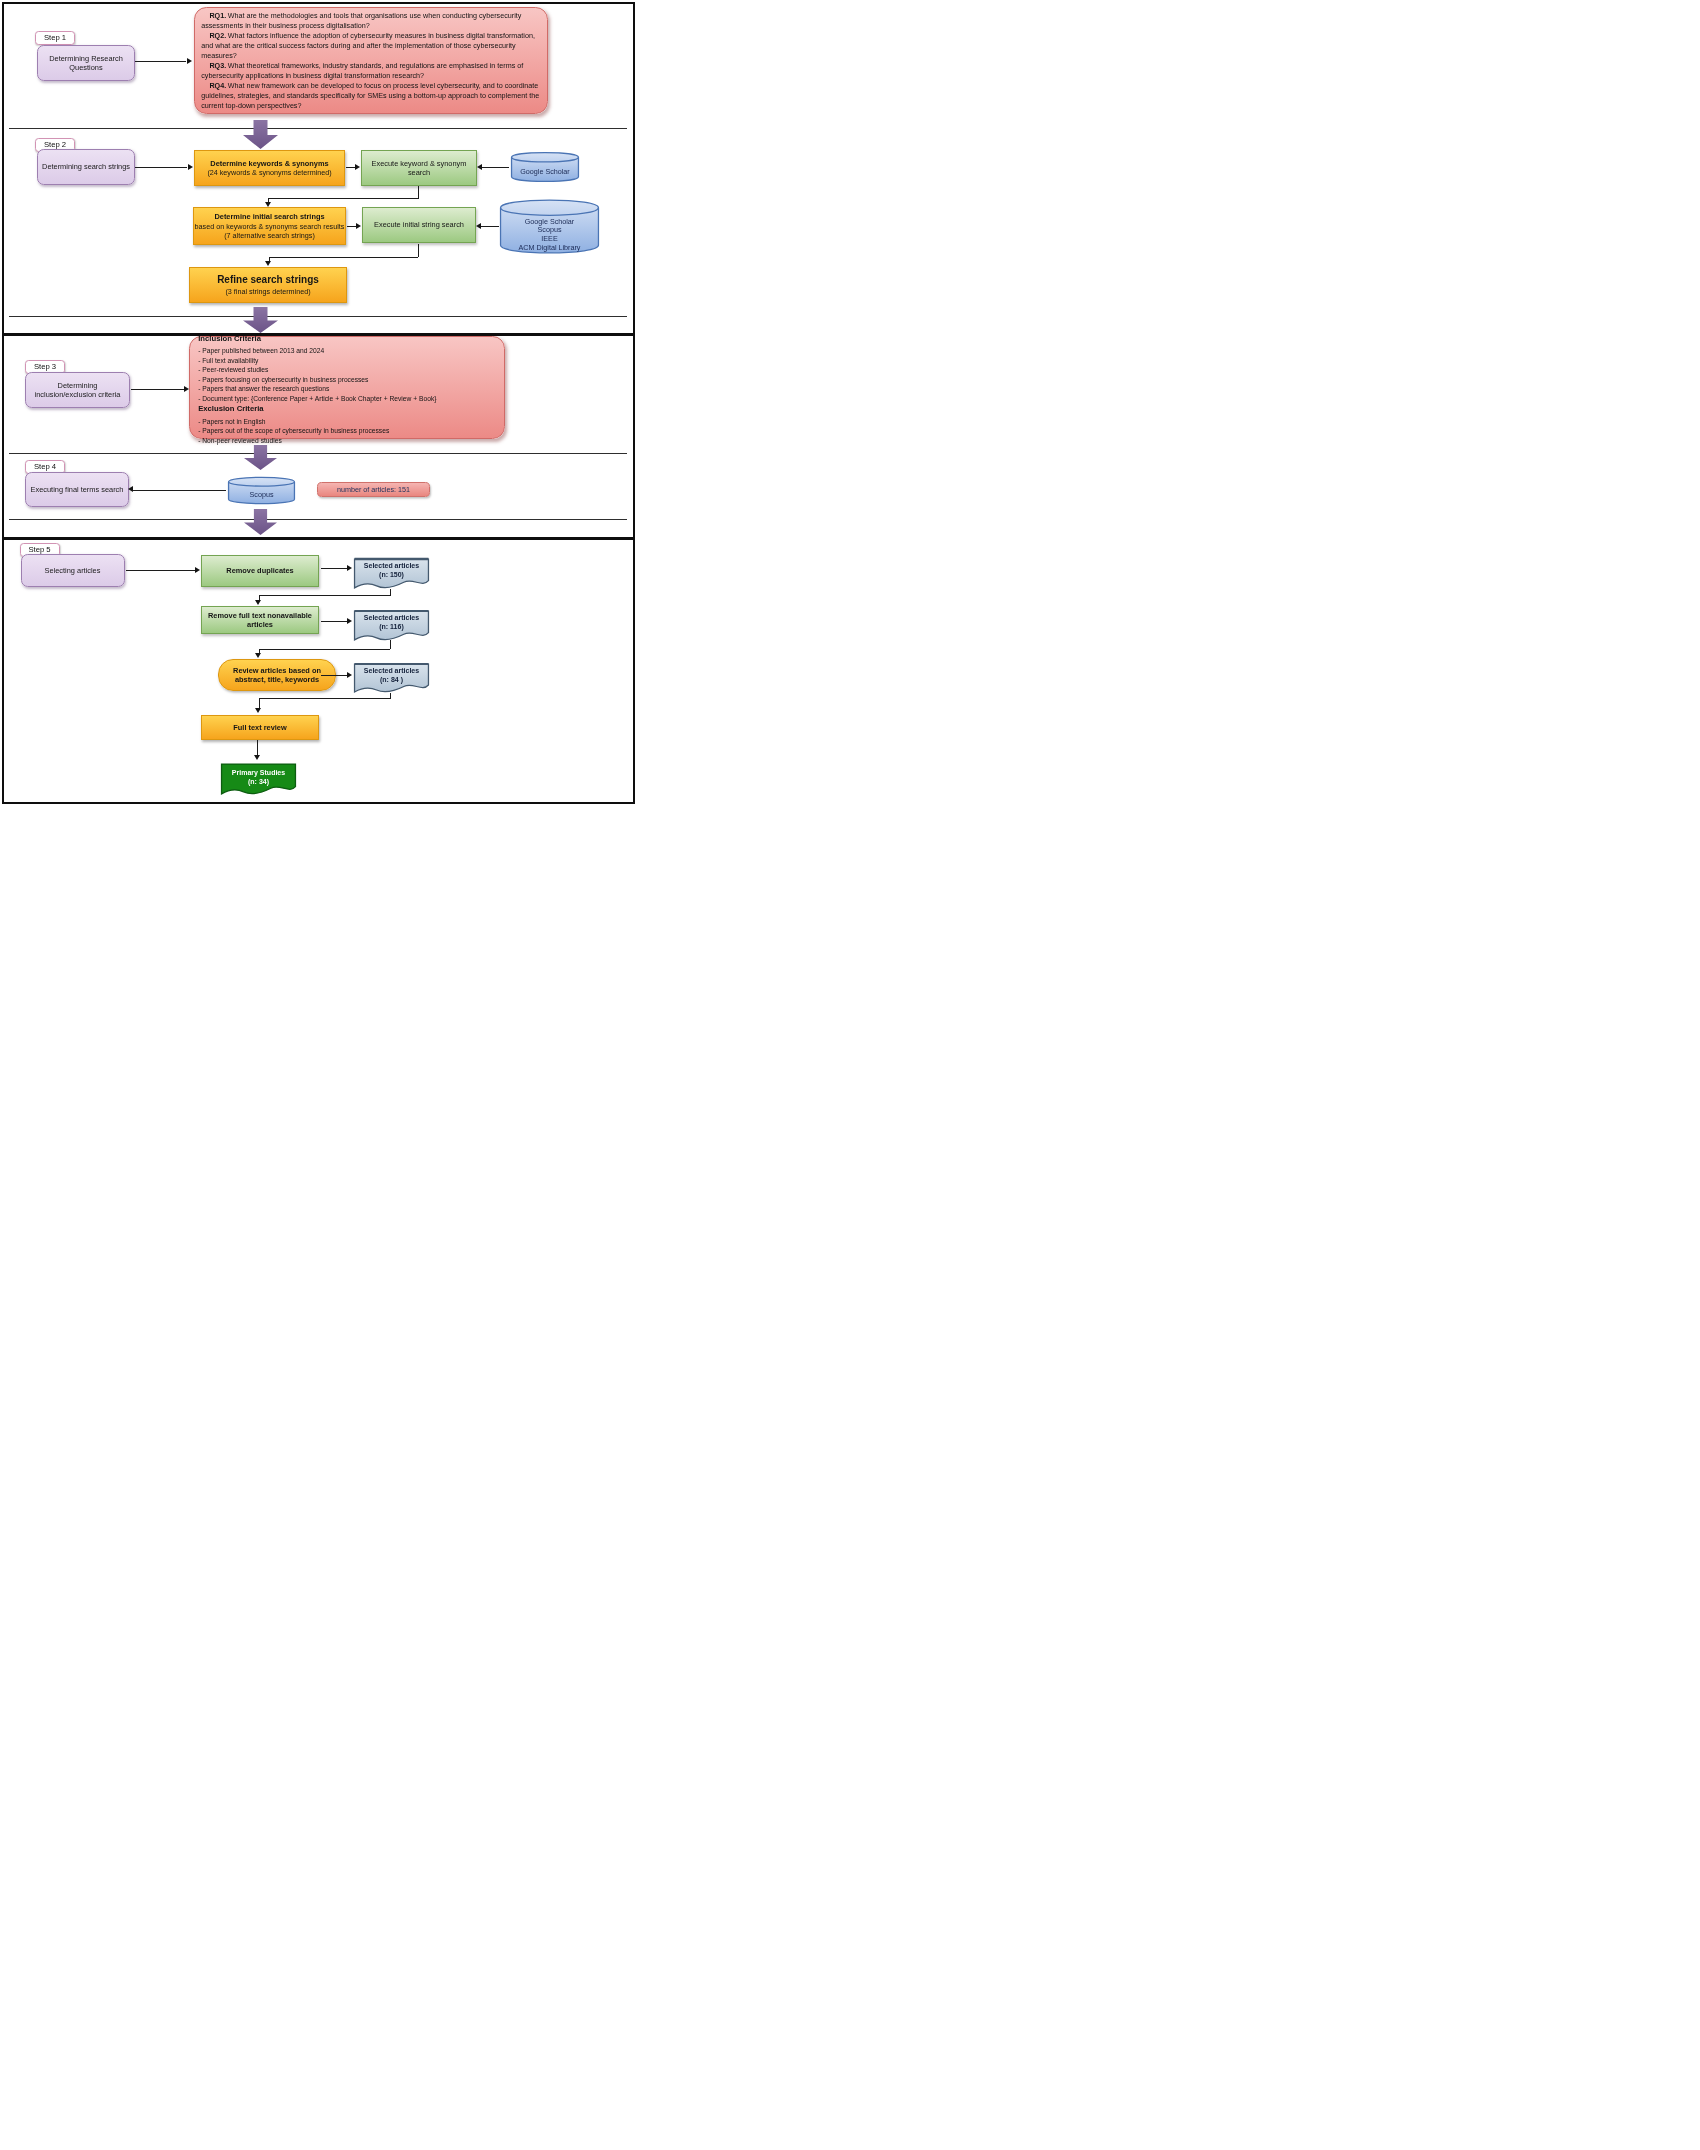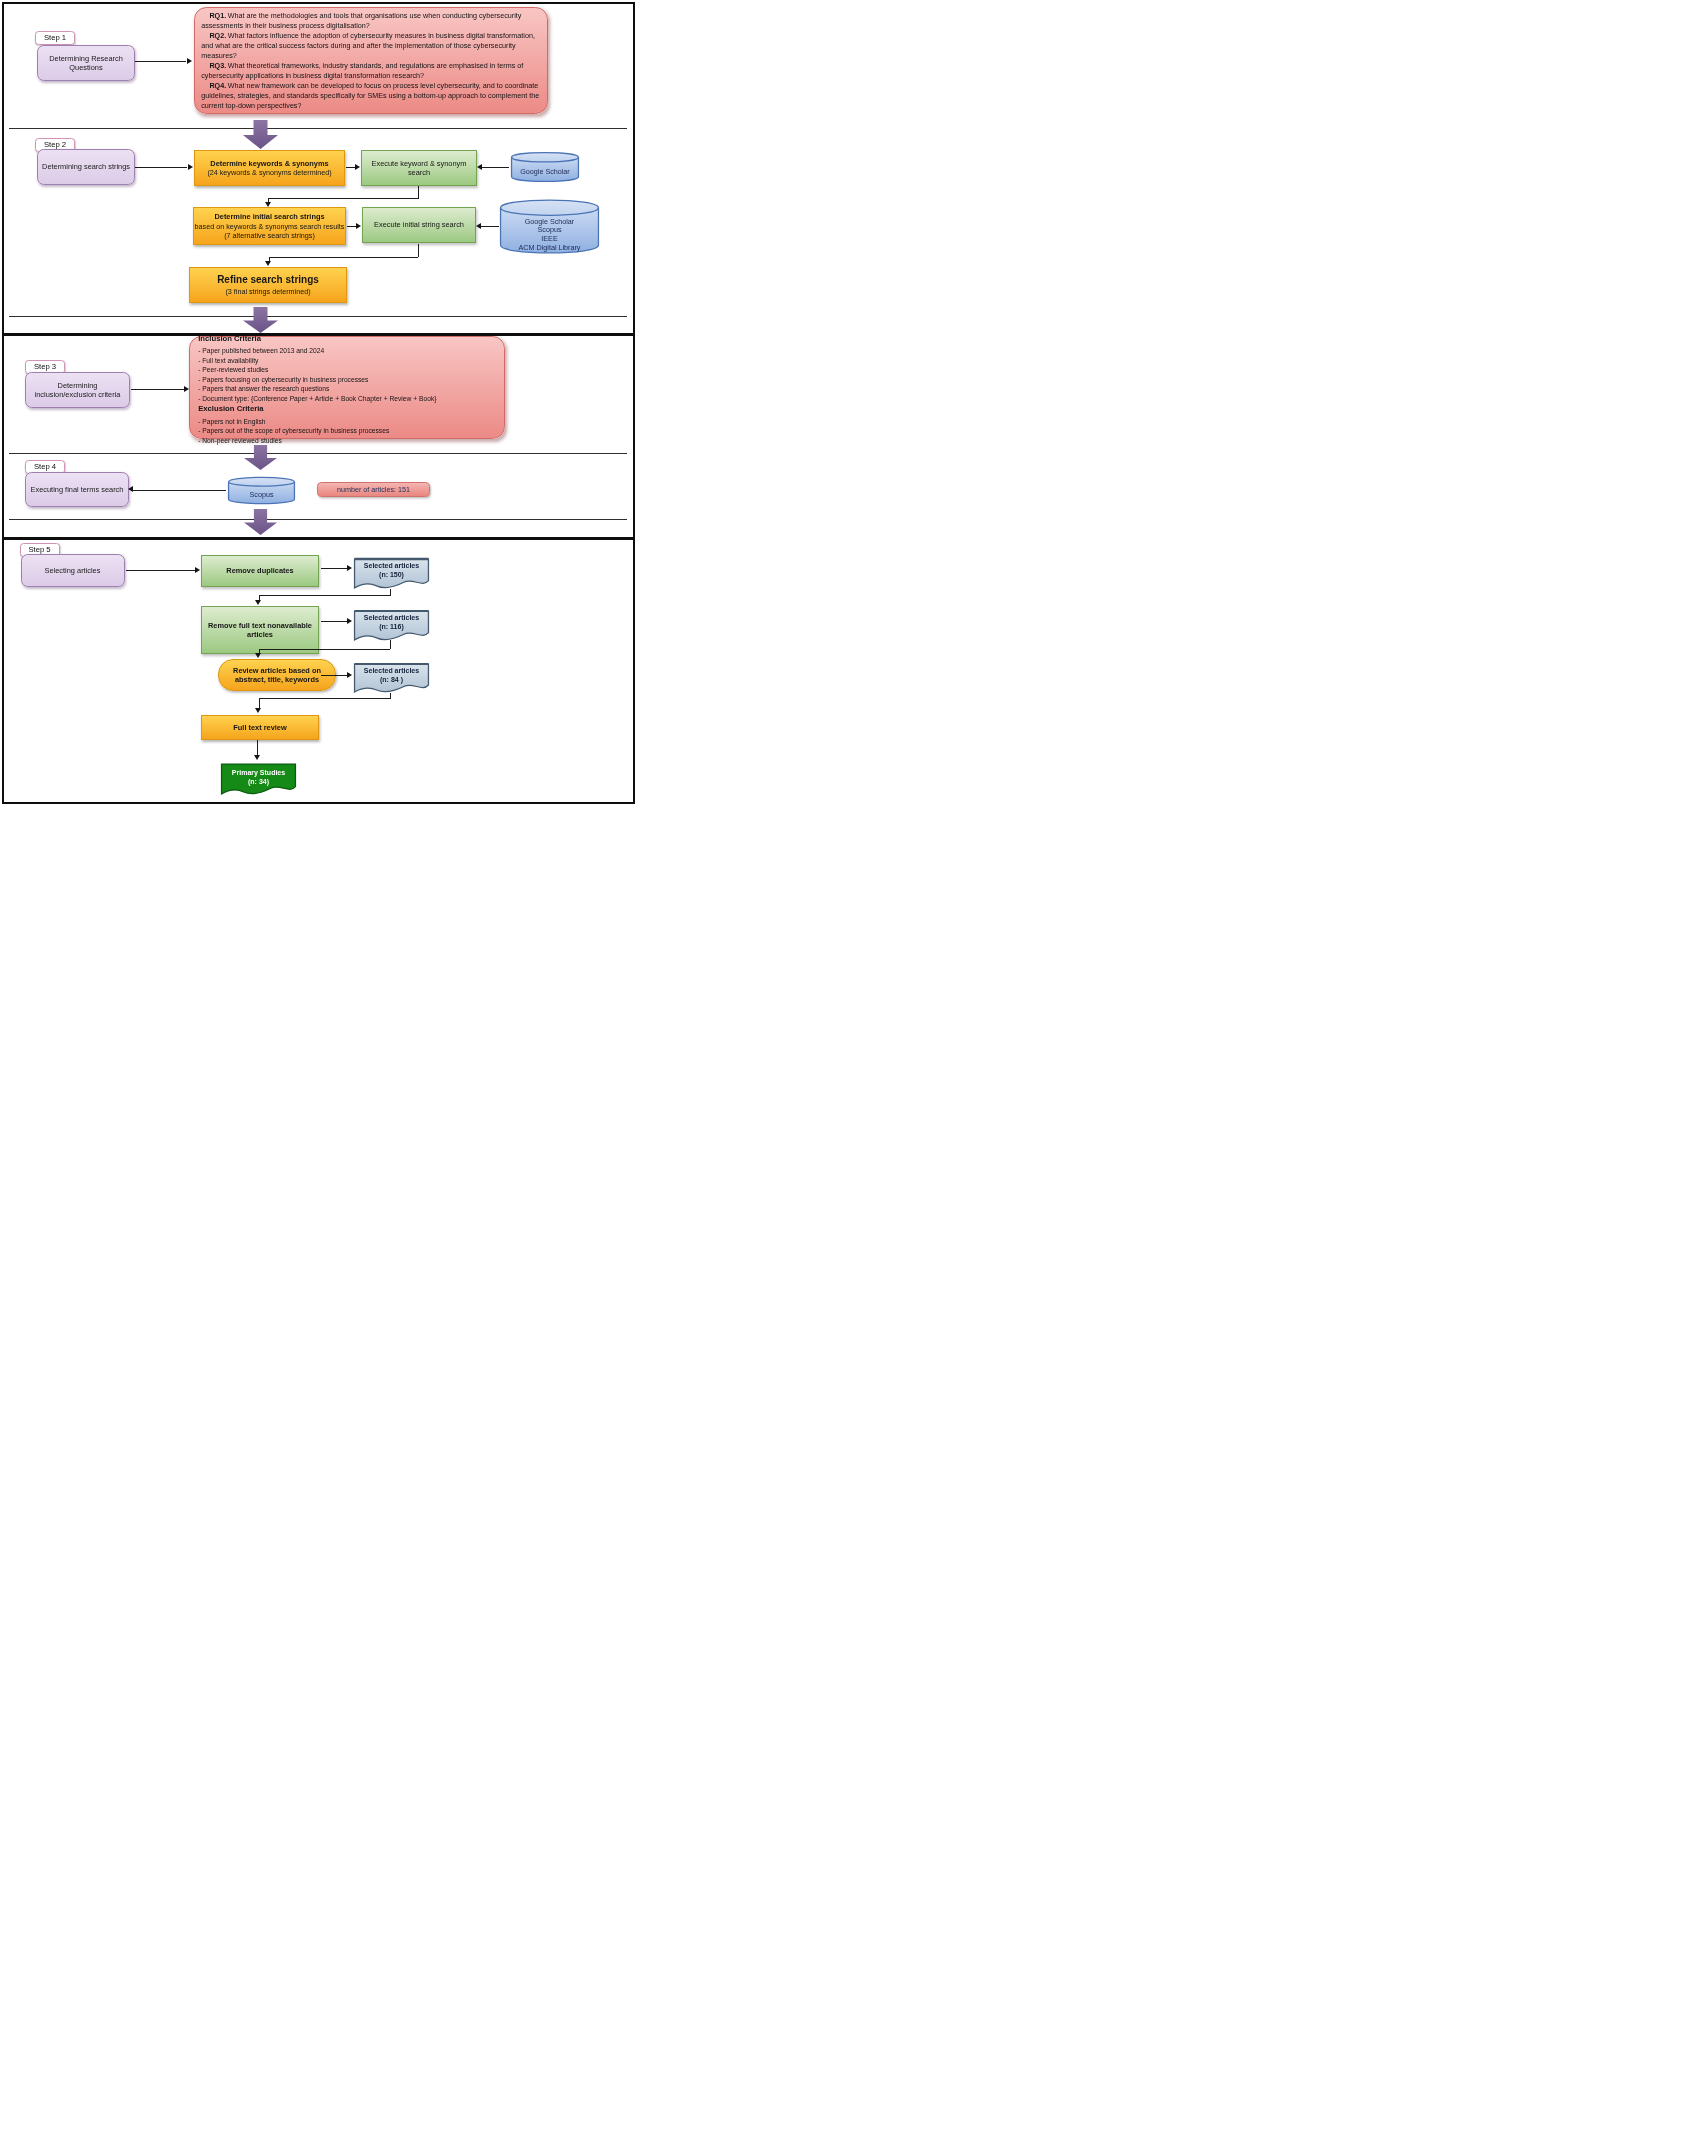--- a/index.html
+++ b/index.html
@@ -235,21 +235,21 @@
   <div class="hline" style="left:126px;top:570px;width:70px;"></div>
   <div class="head-r" style="left:195px;top:567px;"></div>
   <div class="hline" style="left:321px;top:568px;width:27px;"></div>
   <div class="head-r" style="left:347px;top:565px;"></div>
 
   <div class="vline" style="left:390px;top:589px;height:7.2px;"></div>
   <div class="hline" style="left:259px;top:595px;width:131px;"></div>
   <div class="vline" style="left:259px;top:595px;height:5.1px;"></div>
   <div class="head-d" style="left:255px;top:600px;"></div>
 
-  <div class="box green bold" style="left:201px;top:606px;width:118px;height:48px;">
+  <div class="box green bold" style="left:201px;top:606px;width:118px;height:28px;">
       <span>Remove full text nonavailable articles</span>
     </div>
 
   <div class="docwrap" style="left:353px;top:609px;width:77px;height:34px;">
     <svg viewBox="0 0 150 66" preserveAspectRatio="none">
       <path d="M3 4 L147 4 L147 46 C135 60 117 40 99 49 C81 58 63 64 46 56 C30 49 15 53 3 60 Z" fill="url(#docGrad)" stroke="#44596e" stroke-width="2.5"></path>
       <path d="M3 4 L147 4" stroke="#44596e" stroke-width="4"></path>
     </svg>
     <div class="doc-label" style="top:4.1px;">Selected articles</div>
     <div class="doc-label" style="top:13px;">(n: 116)</div>

